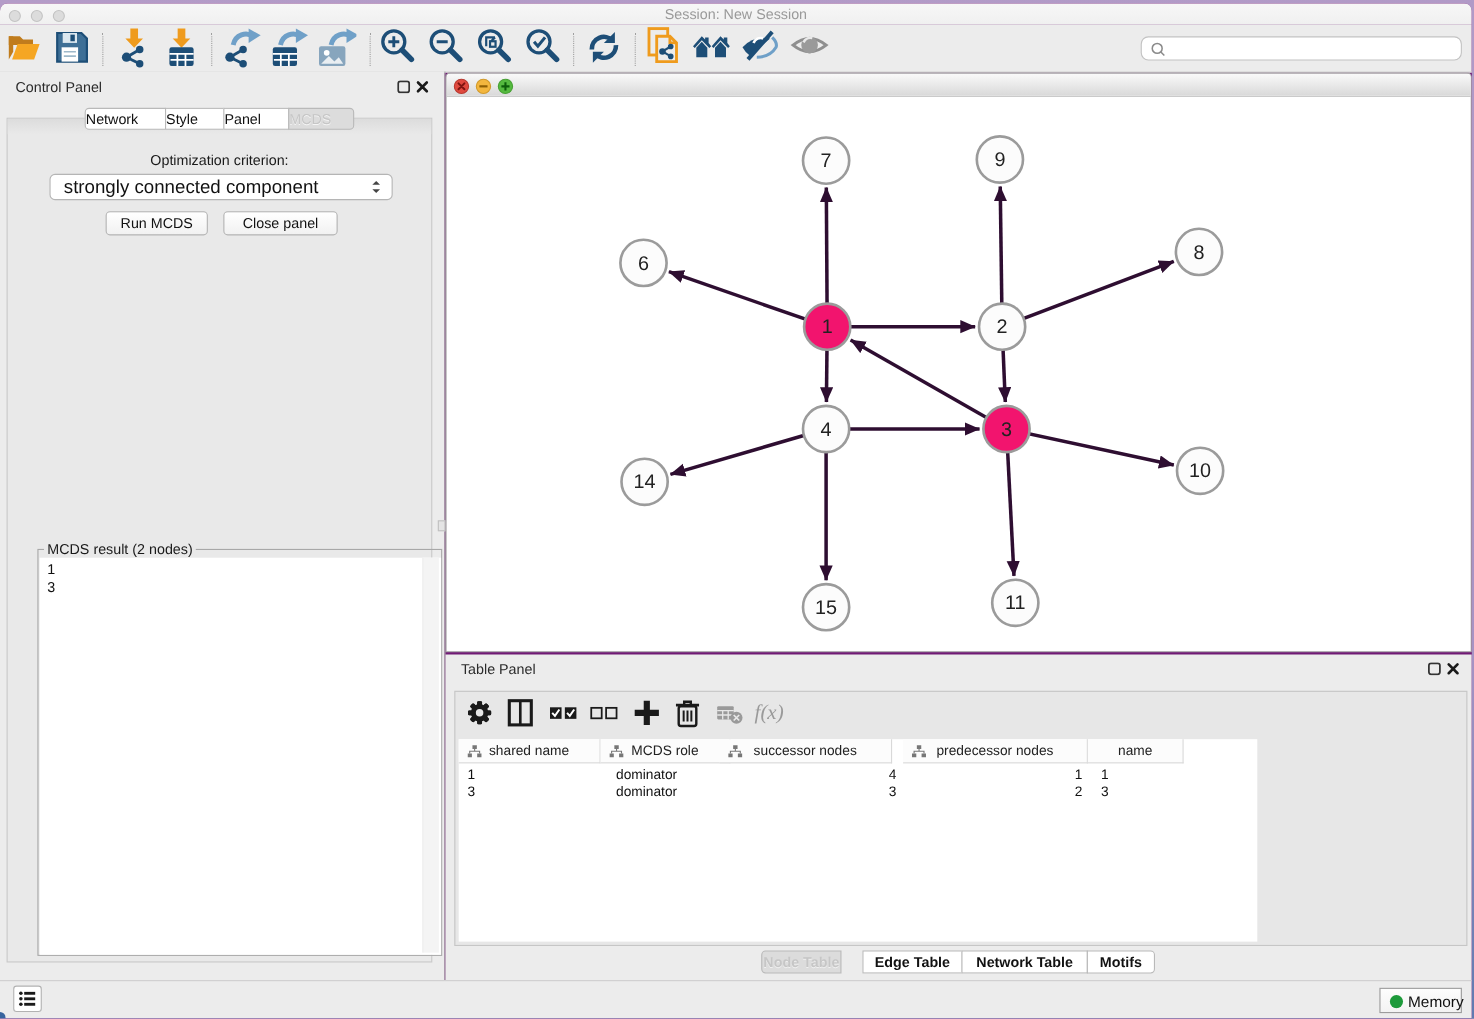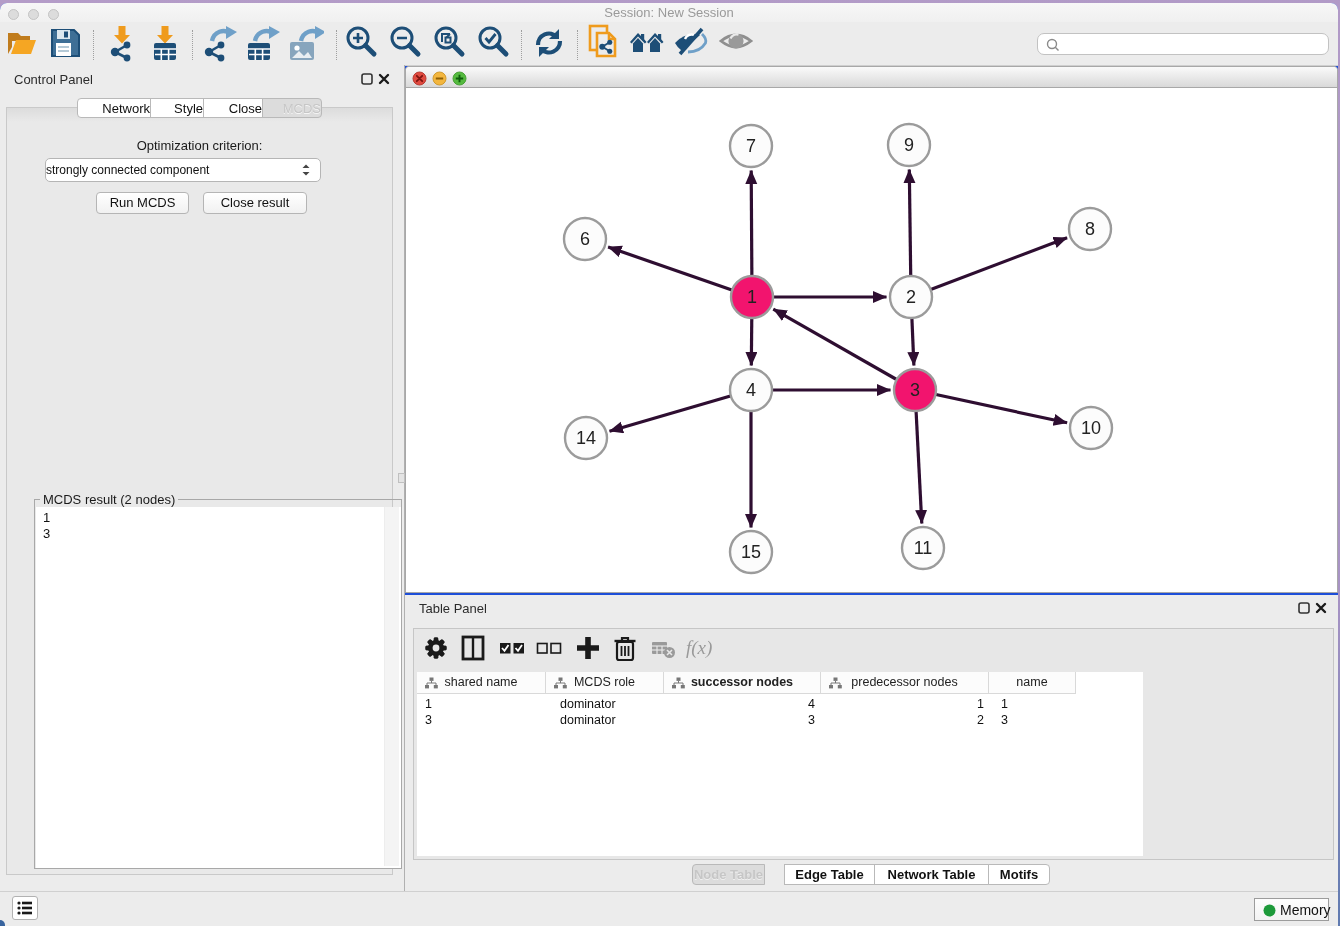--- a/index.html
+++ b/index.html
@@ -1,33 +1,33 @@
 <!DOCTYPE html>
 <html><head>
 <meta charset="utf-8">
 <style>
 * { margin:0; padding:0; box-sizing:border-box; }
 html,body { width:1340px; height:926px; overflow:hidden; }
 body { background:linear-gradient(172deg,#b49cc8 0%,#a893c4 70%,#5f7ab0 100%); font-family:"Liberation Sans", sans-serif; position:relative; }
-#win { position:absolute; left:0; top:3px; width:1338px; height:923px; background:#1d4ed8; border-radius:7px 7px 0 0; overflow:hidden; }
+#win { position:absolute; left:0; top:3px; width:1338px; height:923px; background:#701a75; border-radius:7px 7px 0 0; overflow:hidden; }
 #titlebar { position:absolute; left:0; top:0; width:1338px; height:19px; background:linear-gradient(#f7f7f7,#f0f0f0); }
 .tl { position:absolute; top:6px; width:11px; height:11px; border-radius:50%; background:#dcdcdc; border:1px solid #c3c3c3; }
 #title { position:absolute; top:2px; width:100%; text-align:center; color:#9a9a9a; font-size:13px; }
 #toolbar { position:absolute; left:0; top:19px; width:1338px; height:44px; background:#ececec; border-bottom:1px solid #cfcfcf; }
 .sep { position:absolute; top:8px; height:30px; width:0; border-left:1px dotted #9f9f9f; }
 #searchbox { position:absolute; left:1037px; top:11px; width:292px; height:22px; background:#fff; border:1px solid #c2c2c2; border-radius:7px; }
 
 #cpanel { position:absolute; left:0; top:62px; width:404px; height:826px; background:#ececec; }
 #cp-title { position:absolute; left:14px; top:7px; font-size:13px; color:#2b2b2b; }
 #cp-tabs { position:absolute; left:77px; top:33px; height:20px; z-index:3; }
-.tab { position:absolute; top:0; height:20px; background:#fff; border:1px solid #b9b9b9; font-size:13px; color:#111; text-align:right; line-height:19px; }
+.tab { position:absolute; top:0; height:20px; background:#fff; border:1px solid #b9b9b9; font-size:13px; color:#111; text-align:left; line-height:19px; }
 #cp-content { position:absolute; left:6px; top:42px; width:387px; height:768px; border:1px solid #c9c9c9; background:#e9e9e9; }
 #cp-content:before { content:""; position:absolute; left:0; top:0; width:100%; height:14px; background:linear-gradient(#dcdcdc,#e9e9e9); }
 #optlabel { position:absolute; left:0; top:30px; width:100%; text-align:center; font-size:13px; color:#1a1a1a; }
-#optsel { position:absolute; left:38px; top:50px; width:276px; height:24px; background:#fff; border:1px solid #b5b5b5; border-radius:5px; font-size:12px; color:#111; line-height:22px; }
+#optsel { position:absolute; left:38px; top:50px; width:312px; height:24px; background:#fff; border:1px solid #b5b5b5; border-radius:5px; font-size:17px; color:#111; line-height:22px; padding-left:12px; }
 .btn { position:absolute; top:84px; height:22px; background:linear-gradient(#ffffff,#f1f1f1); border:1px solid #b5b5b5; border-radius:4px; font-size:13px; color:#111; text-align:center; line-height:20px; }
 #fieldset { position:absolute; left:10px; top:391px; width:368px; height:370px; border:1px solid #a8a8a8;margin-left:17px; }
 #fs-legend { position:absolute; left:5px; top:-8px; background:#e9e9e9; padding:0 3px; font-size:13px; color:#1a1a1a; }
 #fs-text { position:absolute; left:1px; top:7px; width:365px; height:361px; background:#fff; font-size:13px; color:#111; padding:3px 0 0 7px; line-height:16px; }
 #fs-scroll { position:absolute; right:2px; top:0px; width:15px; height:359px; background:#f4f4f4; border-left:1px solid #ededed; }
 
 #vdivider { position:absolute; left:404px; top:62px; width:1px; height:826px; background:#b0b0b0; }
 #vgrip { position:absolute; left:398px; top:470px; width:7px; height:10px; background:#e4e4e4; border:1px solid #c0c0c0; }
 
 #netwin { position:absolute; left:405px; top:63px; width:933px; height:527px; background:#fff; border:1px solid #a8a8a8; border-radius:4px 4px 0 0; }
@@ -212,33 +212,33 @@
     <div id="cp-title">Control Panel</div>
     <svg width="12" height="12" style="position:absolute;left:361px;top:8px;" viewBox="0 0 12 12">
         <rect x="1" y="1" width="10" height="10" rx="2" fill="none" stroke="#333" stroke-width="1.6"></rect>
       </svg>
     <svg width="12" height="12" style="position:absolute;left:378px;top:8px;" viewBox="0 0 12 12">
         <path d="M2 2 L10 10 M10 2 L2 10" stroke="#1a1a1a" stroke-width="2.4" stroke-linecap="round"></path>
       </svg>
     <div id="cp-tabs">
       <div class="tab" style="left:0; width:74px; border-radius:4px 0 0 4px;">Network</div>
       <div class="tab" style="left:73px; width:54px;">Style</div>
-      <div class="tab" style="left:126px; width:60px;">Close</div>
+      <div class="tab" style="left:126px; width:60px;">Panel</div>
       <div class="tab" style="left:185px; width:60px; background:#dcdcdc; color:#c6c6c6; border-radius:0 4px 4px 0; text-shadow:0 1px 0 #f5f5f5;">MCDS</div>
     </div>
     <div id="cp-content">
       <div id="optlabel">Optimization criterion:</div>
       <div id="optsel">strongly connected component
         <svg width="10" height="14" style="position:absolute;right:9px;top:4px;" viewBox="0 0 10 14">
             <path d="M1.5 5 L5 1.5 L8.5 5 Z" fill="#444"></path>
             <path d="M1.5 9 L5 12.5 L8.5 9 Z" fill="#444"></path>
           </svg>
       </div>
       <div class="btn" style="left:89px; width:93px;">Run MCDS</div>
-      <div class="btn" style="left:196px; width:104px;">Close result</div>
+      <div class="btn" style="left:196px; width:104px;">Close panel</div>
       <div id="fieldset">
         <div id="fs-legend">MCDS result (2 nodes)</div>
         <div id="fs-text">1<br>3<div id="fs-scroll"></div></div>
       </div>
     </div>
   </div>
   <div id="vdivider"></div>
   <div id="vgrip"></div>
   <div id="netwin">
     <div id="net-titlebar">
@@ -372,21 +372,21 @@
               </g>
             </svg>shared name</div>
       <div class="th" style="left:129px; width:118px;"><svg width="13" height="12" style="position:absolute;left:8px;top:5px;" viewBox="0 0 13 12">
               <g fill="#777">
                 <rect x="4.5" y="0.5" width="4" height="3.4"></rect>
                 <rect x="0" y="8" width="4" height="3.4"></rect>
                 <rect x="8.8" y="8" width="4" height="3.4"></rect>
                 <path d="M6.5 4 v2 M2 8 v-2 h9 v2" stroke="#777" stroke-width="1" fill="none"></path>
               </g>
             </svg>MCDS role</div>
-      <div class="th" style="left:247px; width:157px;font-weight:bold;"><svg width="13" height="12" style="position:absolute;left:8px;top:5px;" viewBox="0 0 13 12">
+      <div class="th" style="left:237px; width:157px;"><svg width="13" height="12" style="position:absolute;left:8px;top:5px;" viewBox="0 0 13 12">
               <g fill="#777">
                 <rect x="4.5" y="0.5" width="4" height="3.4"></rect>
                 <rect x="0" y="8" width="4" height="3.4"></rect>
                 <rect x="8.8" y="8" width="4" height="3.4"></rect>
                 <path d="M6.5 4 v2 M2 8 v-2 h9 v2" stroke="#777" stroke-width="1" fill="none"></path>
               </g>
             </svg>successor nodes</div>
       <div class="th" style="left:404px; width:168px;"><svg width="13" height="12" style="position:absolute;left:8px;top:5px;" viewBox="0 0 13 12">
               <g fill="#777">
                 <rect x="4.5" y="0.5" width="4" height="3.4"></rect>

